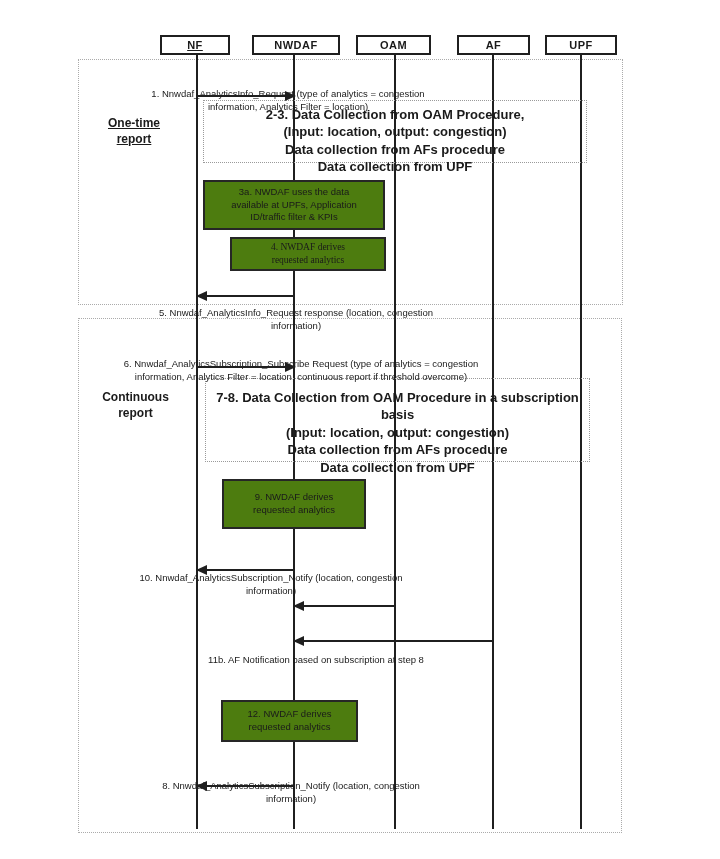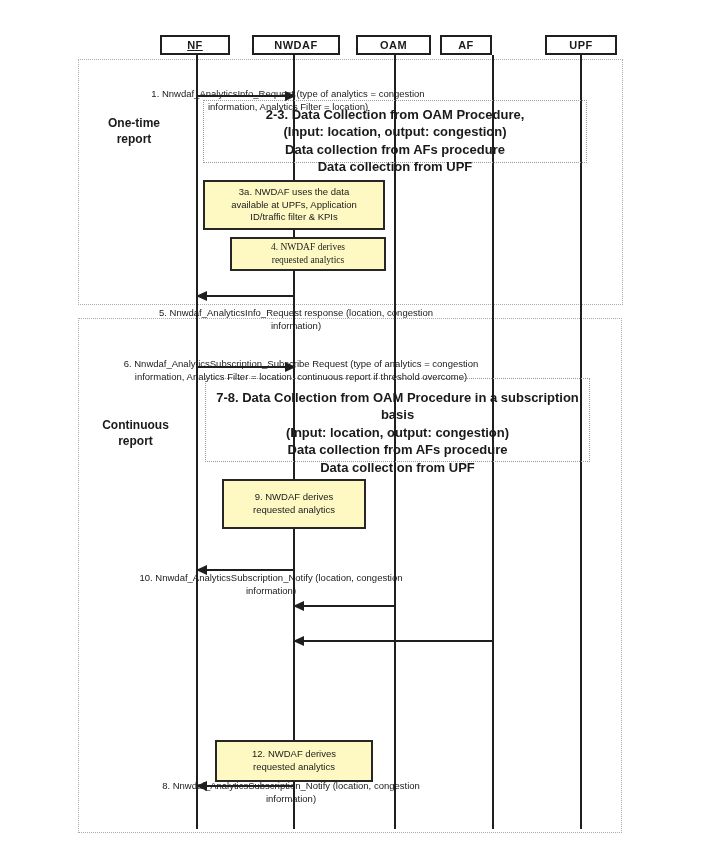--- a/index.html
+++ b/index.html
@@ -34,47 +34,47 @@
     border-style:solid; border-width:5px 0 5px 11px;
     border-color:transparent transparent transparent #1f1f1f;
   }
   .arrow .head-left {
     position:absolute; left:-1px; top:-4px; width:0; height:0;
     border-style:solid; border-width:5px 11px 5px 0;
     border-color:transparent #1f1f1f transparent transparent;
   }
 
   .proc-box {
-    position:absolute; z-index:4; border:2px solid #262626; background:#fef9c3;
+    position:absolute; z-index:4; border:2px solid #262626; background:#4d7c0f;
     display:flex; align-items:center; justify-content:center;
     font-size:9.5px; line-height:1.32; text-align:center; white-space:pre-line;
     padding:1px 3px;
   }
   .dashed-box {
     position:absolute; z-index:2; border:1px dotted #9a9a9a; background:transparent;
     font-size:13px; line-height:1.34; text-align:center; white-space:pre-line;font-weight:bold;
   }
 
   
   .actor-nf    { left:160px; width:70px;text-decoration:underline; }
   .actor-nwdaf { left:252px; width:88px; }
   .actor-oam   { left:356px; width:75px; }
-  .actor-af    { left:440px; width:52px; }
+  .actor-af    { left:457px; width:73px; }
   .actor-upf   { left:545px; width:72px; }
 
   .line-nf    { left:196px; }
   .line-nwdaf { left:293px; }
   .line-oam   { left:394px; }
   .line-af    { left:492px; }
   .line-upf   { left:580px; }
 
   .frame-1 { left:78px; top:59px;  width:545px; height:246px; }
   .frame-2 { left:78px; top:318px; width:544px; height:515px; }
-  .frame-label-1 { left:78px; top:116px; width:112px; }
-  .frame-label-2 { left:78px; top:390px; width:115px;margin-top:28px; }
+  .frame-label-1 { left:78px; top:116px; width:112px;text-decoration:underline; }
+  .frame-label-2 { left:78px; top:390px; width:115px; }
 
   .t1  { left:85px;  top:60px;  width:406px; }
   .t5  { left:115px; top:279px; width:362px; }
   .t6  { left:88px;  top:330px; width:426px; }
   .t10 { left:70px;  top:544px; width:402px; }
   .t11a{ left:110px; top:591px; width:402px; }
   .t11b{ left:115px; top:626px; width:402px; }
   .t13 { left:90px;  top:752px; width:402px; }
 
   .a1  { left:197px; top:95px;  width:98px; }
@@ -85,21 +85,21 @@
   .a11b{ left:294px; top:640px; width:199px; }
   .a13 { left:197px; top:785px; width:98px; }
 
   .d23 { left:203px; top:100px; width:384px; height:63px; padding-top:5px; }
   .d78 { left:205px; top:378px; width:385px; height:84px; padding-top:10px; }
 
   .b3a { left:203px; top:180px; width:182px; height:50px; }
   .b4  { left:230px; top:237px; width:156px; height:34px;font-family:Liberation Serif, serif; }
   .b9  { left:222px; top:479px; width:144px; height:50px; }
   .b11c{ left:286px; top:657px; width:295px; height:22px; }
-  .b12 { left:215px; top:700px; width:158px; height:42px;margin-top:40px; }
+  .b12 { left:221px; top:700px; width:137px; height:42px; }
 </style>
 </head>
 <body>
 
 <div class="canvas">
 
   <div class="frame frame-1"></div>
   <div class="frame frame-2"></div>
   <div class="frame-label frame-label-1">One-time
 report</div>
@@ -159,20 +159,21 @@
   <div class="msg-text t10">10. Nnwdaf_AnalyticsSubscription_Notify (location, congestion
 information)</div>
   <div class="arrow a10">
       <div class="head-left"></div>
     </div>
 
   <div class="arrow a11a">
       <div class="head-left"></div>
     </div>
 
+  <div class="msg-text t11b">11b. AF Notification based on subscription at step 8</div>
   <div class="arrow a11b">
       <div class="head-left"></div>
     </div>
 
 
   <div class="proc-box b12">12. NWDAF derives
 requested analytics</div>
 
   <div class="msg-text t13">8. Nnwdaf_AnalyticsSubscription_Notify (location, congestion
 information)</div>

